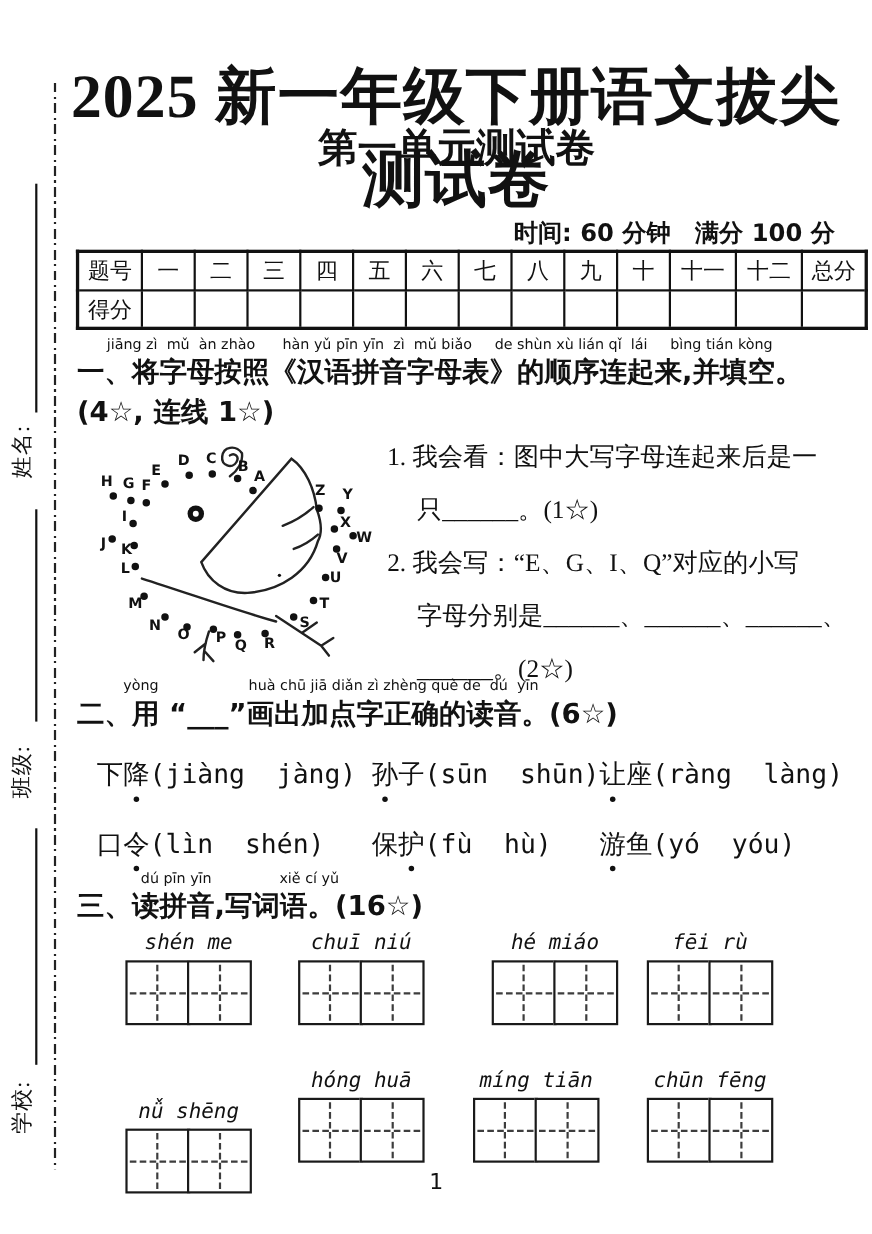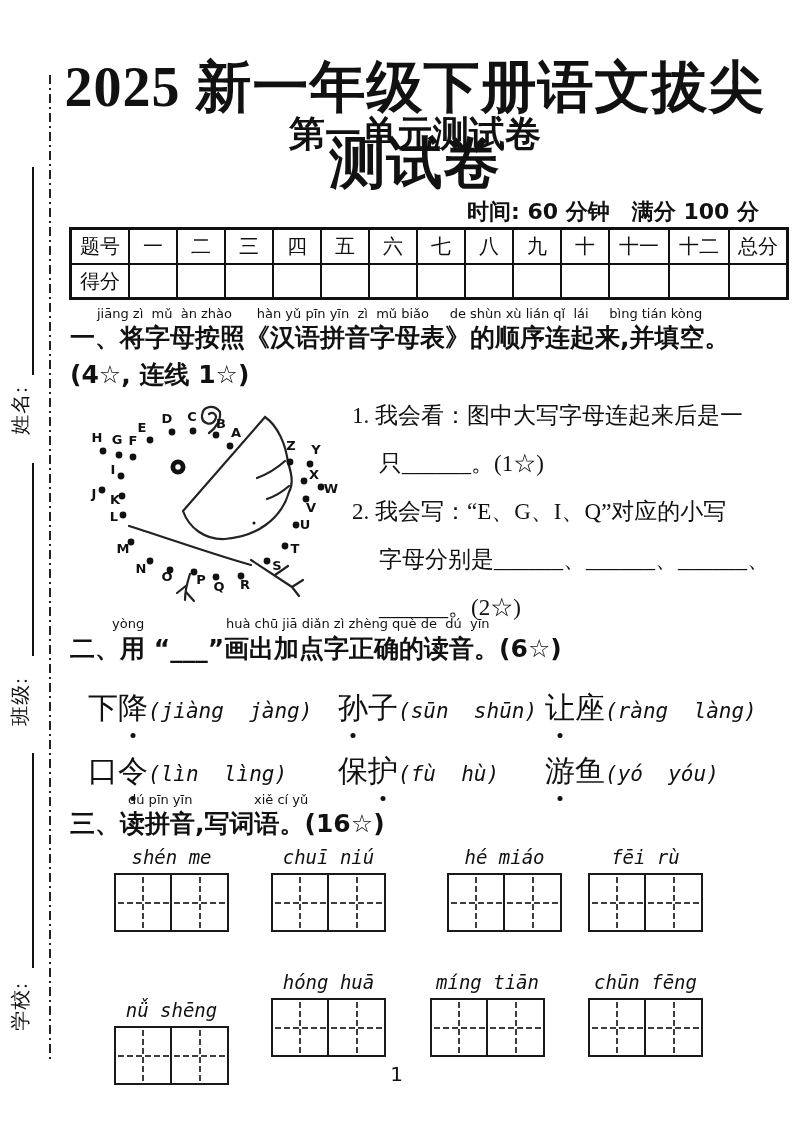--- a/index.html
+++ b/index.html
@@ -42,25 +42,25 @@
   #bird-figure{position:absolute;left:73px;top:388px;}
   .letter-label{font-family:"DejaVu Sans","Liberation Sans",sans-serif;font-size:13px;font-weight:bold;fill:#111;}
   #q-block{position:absolute;left:352px;top:392px;width:430px;font-size:23px;}
   .qline{height:48px;line-height:48px;white-space:pre;}
   .qindent{padding-left:27px;}
 
   
   .s2row{position:absolute;left:70px;width:700px;height:62px;}
   #s2-row1{top:688px;} #s2-row2{top:751px;}
   .s2item{position:absolute;top:0;white-space:nowrap;}
-  .s2word{font-size:30px;}
+  .s2word{font-size:24px;}
   .wchar{display:inline-block;position:relative;}
   .dotted::after{content:'';position:absolute;left:50%;bottom:-9px;width:5px;height:5px;
                  border-radius:50%;background:#111;transform:translateX(-50%);}
-  .s2opts{font-family:"DejaVu Sans Mono","Liberation Mono",monospace;font-size:21px;white-space:pre;font-style:italic;}
+  .s2opts{font-family:"DejaVu Sans Mono","Liberation Mono",monospace;font-size:24px;white-space:pre;}
 
   
   .s3row{position:absolute;left:70px;width:700px;height:105px;}
   #s3-row1{top:846px;} #s3-row2{top:971px;}
   .s3block{position:absolute;top:0;width:121px;text-align:center;}
   .s3py{font-family:"DejaVu Sans Mono","Liberation Mono",monospace;font-size:19px;
         white-space:pre;margin-bottom:5px;font-style:italic;}
   .pair{display:flex;justify-content:center;}
   .cell{width:55px;height:55px;border:2.5px solid #1a1a1a;position:relative;background:#fff;}
   .cell + .cell{margin-left:-2.5px;}
@@ -209,21 +209,21 @@
 
   <div class="py" id="s2-py1">yòng</div>
   <div class="py" id="s2-py2">huà chū jiā diǎn zì zhèng què de  dú  yīn</div>
   <div class="h" id="s2-h">二、用 “___”画出加点字正确的读音。(6☆)</div>
   <div class="s2row" id="s2-row1">
       <div class="s2item" style="left: 18px;"><span class="s2word"><span class="wchar">下</span><span class="wchar dotted">降</span></span><span class="s2opts">(jiàng  jàng)</span></div>
       <div class="s2item" style="left: 268px;"><span class="s2word"><span class="wchar dotted">孙</span><span class="wchar">子</span></span><span class="s2opts">(sūn  shūn)</span></div>
       <div class="s2item" style="left: 475px;"><span class="s2word"><span class="wchar dotted">让</span><span class="wchar">座</span></span><span class="s2opts">(ràng  làng)</span></div>
     </div>
   <div class="s2row" id="s2-row2">
-      <div class="s2item" style="left: 18px;"><span class="s2word"><span class="wchar">口</span><span class="wchar dotted">令</span></span><span class="s2opts">(lìn  lìng)</span></div>
+      <div class="s2item" style="left: 18px;"><span class="s2word"><span class="wchar">口</span><span class="wchar dotted">令</span></span><span class="s2opts">(lìn  shén)</span></div>
       <div class="s2item" style="left: 268px;"><span class="s2word"><span class="wchar">保</span><span class="wchar dotted">护</span></span><span class="s2opts">(fù  hù)</span></div>
       <div class="s2item" style="left: 475px;"><span class="s2word"><span class="wchar dotted">游</span><span class="wchar">鱼</span></span><span class="s2opts">(yó  yóu)</span></div>
     </div>
 
   <div class="py" id="s3-py1">dú pīn yīn</div>
   <div class="py" id="s3-py2">xiě cí yǔ</div>
   <div class="h" id="s3-h">三、读拼音,写词语。(16☆)</div>
   <div class="s3row" id="s3-row1">
       <div class="s3block" style="left: 41px;">
         <div class="s3py">shén me</div>

